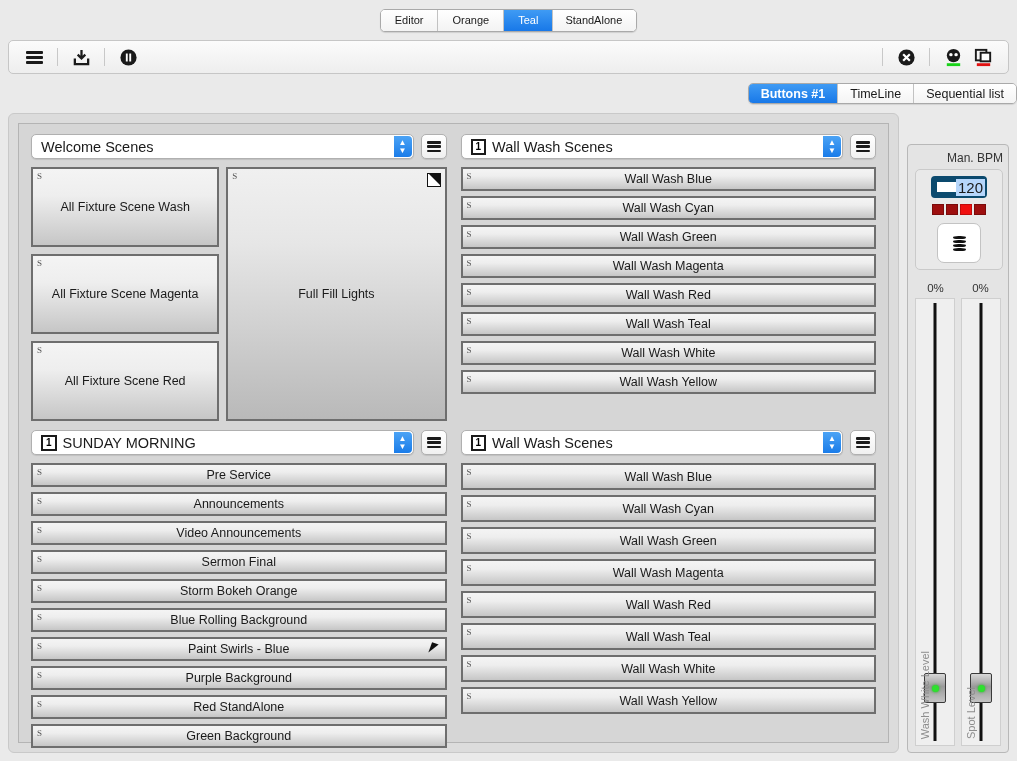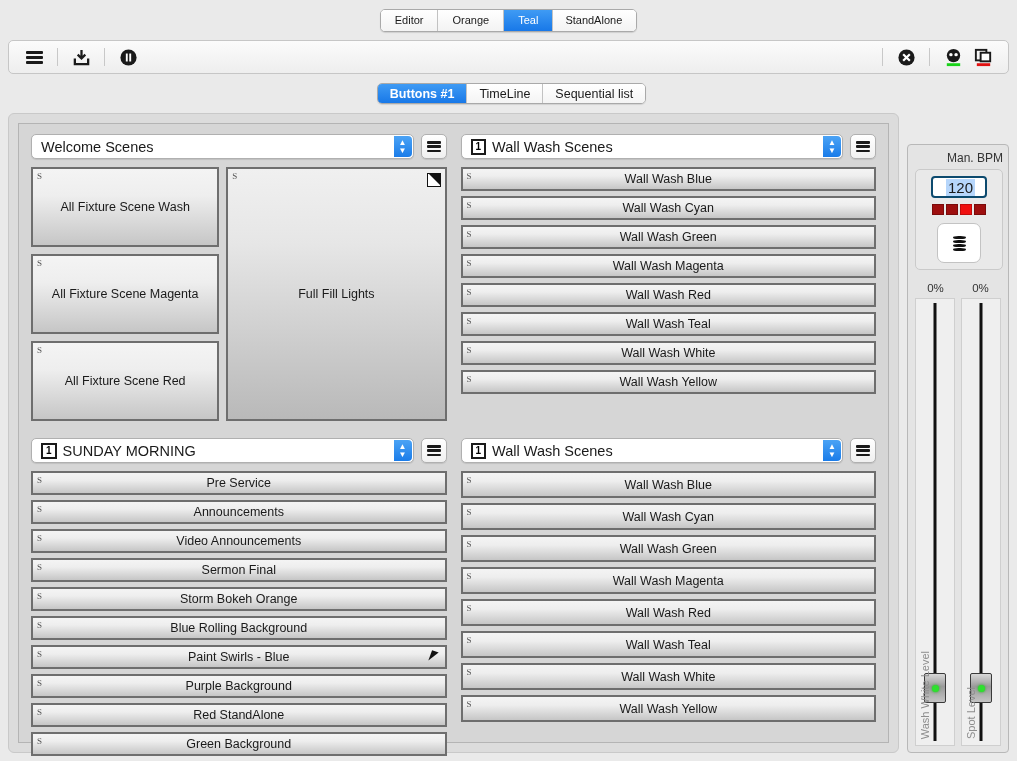--- a/index.html
+++ b/index.html
@@ -59,21 +59,21 @@
     width: 30px; height: 26px;
     display: flex; align-items: center; justify-content: center;
     cursor: default;
   }
   .tb-sep { width: 1px; height: 18px; background: #c8c8c8; margin: 0 8px; }
 
   .hamb { width: 17px; height: 13px; display: flex; flex-direction: column; justify-content: space-between; }
   .hamb i { display: block; height: 3px; background: #1a1a1a; border-radius: 1px; }
 
   
-  .maintabs { display: flex; justify-content: center; margin-top: 9px; margin-left: 6px; }
+  .maintabs { display: flex; justify-content: flex-end; margin-top: 9px; margin-left: 6px; }
   .mt-group {
     display: flex;
     border: 1px solid #a9a9a9;
     border-radius: 5px;
     overflow: hidden;
     height: 21px;
     box-shadow: 0 1px 1px rgba(0,0,0,.10);
   }
   .mt {
     padding: 0 12px; font-size: 12.5px;
@@ -99,21 +99,21 @@
     border-radius: 6px;
     padding: 9px;
   }
   .stage-inner {
     background: #d6d6d6;
     border: 1px solid #b4b4b4;
     height: 100%;
     padding: 10px 12px;
     display: flex;
     flex-direction: column;
-    gap: 17px;
+    gap: 9px;
   }
   .row2 { display: flex; gap: 14px; }
   .col { flex: 1; display: flex; flex-direction: column; }
 
   
   .combo-row { display: flex; align-items: center; gap: 7px; margin-bottom: 8px; }
   .combo {
     flex: 1; height: 25px;
     background: #fff;
     border: 1px solid #b0b0b0;
@@ -212,24 +212,24 @@
     width: 88px;
     background: #e9e9e9;
     border: 1px solid #cacaca;
     border-radius: 5px;
     padding: 6px;
     display: flex; flex-direction: column; align-items: center;
   }
   .bpm-input {
     width: 56px; height: 22px;
     background: #fff;
-    border: 2px solid #0c4a6e;
+    border: 6px solid #0c4a6e;
     border-radius: 4px;
     display: flex; align-items: center;
-    padding-left: 13px;
+    padding-left: 19px;
   }
   .bpm-val { font-size: 15px; color: #1a1a1a; background: #b6d6fb; padding: 0 2px; }
   .beats { display: flex; gap: 2px; margin-top: 6px; }
   .beat { width: 12px; height: 11px; background: #9e0f0f; border: 1px solid #7a0b0b; }
   .beat.lit { background: #f01010; border-color: #c00c0c; }
   .tap-btn {
     margin-top: 8px;
     width: 44px; height: 40px;
     background: #fff;
     border: 1px solid #c3c3c3;

